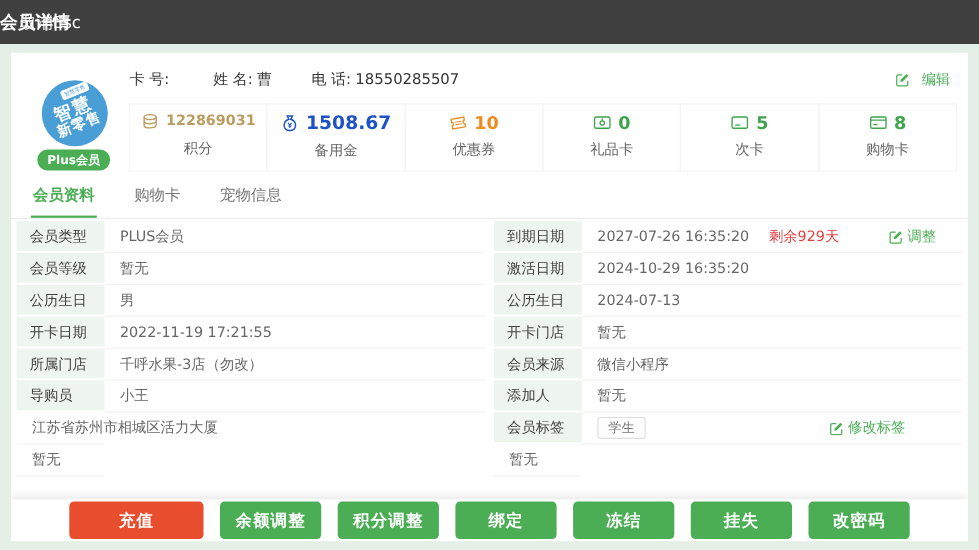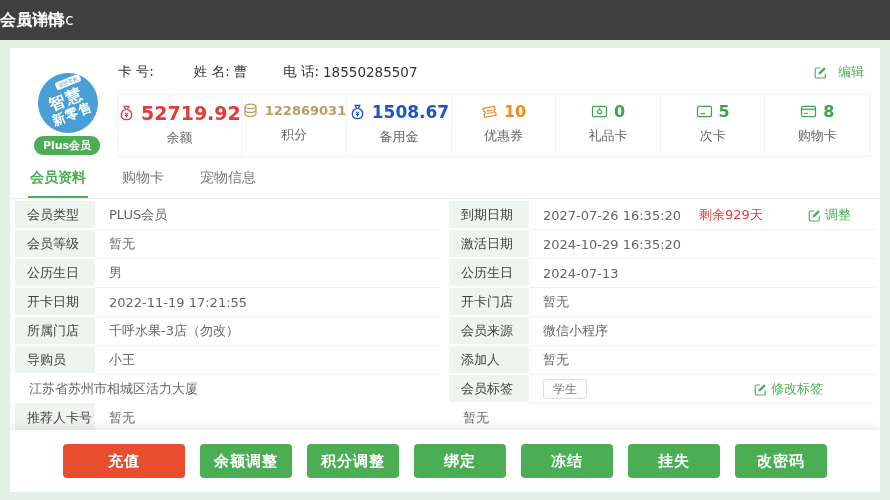--- a/index.html
+++ b/index.html
@@ -69,21 +69,21 @@
   .p-value { font-size:13px; color:#666; display:flex; align-items:center;
     padding-left:14px; border-bottom:1px solid #f2f2f2; white-space:nowrap; }
   .p-highlight { color:#e23c3c; margin-left:18px; }
   .p-link { color:#4bae55; display:flex; align-items:center; gap:4px; cursor:pointer; }
   .p-link.inline { margin-left:45px; }
   .p-link.right { margin-left:auto; margin-right:52px; }
   .p-tag { border:1px solid #ddd; background:#fdfdfd; color:#777; font-size:12px;
     border-radius:3px; padding:1px 9px; line-height:16px; }
 
   
-  .footer { position:absolute; left:0; right:0; bottom:0; height:62px; background:#fff;
+  .footer { position:absolute; left:0; right:0; bottom:0; height:38px; background:#fff;
     box-shadow:0 -3px 8px rgba(0,0,0,0.09); display:flex; align-items:center;
     justify-content:center; gap:15px; }
   .f-btn { height:34px; border:none; border-radius:4px; color:#fff; font-size:15px;
     font-weight:bold; letter-spacing:1px; cursor:pointer; font-family:inherit; }
   .f-btn.primary { width:122px; background:#e84e2d; }
   .f-btn.default { width:92px; background:#4bae55; }
 </style>
 </head>
 <body>
 
@@ -128,29 +128,20 @@
               </svg>
             </span>
           <span>编辑</span>
         </span>
       </div>
 
       <div class="stats" id="stats">
           <div class="stat-cell"><div class="stat-val-row">
               <span>
                 <svg viewBox="0 0 18 18" width="17" height="17" style="display:block">
-                  <path d="M6.5 1.5h5l-1.6 3.2c2.9 1 4.6 3.3 4.6 5.8 0 3.1-2.4 5-5.5 5s-5.5-1.9-5.5-5c0-2.5 1.7-4.8 4.6-5.8L6.5 1.5z" fill="none" stroke="#e23c3c" stroke-width="1.4"></path>
-                  <path d="M7.2 8.2L9 10.2l1.8-2M9 10.2v3M7.4 11.2h3.2" fill="none" stroke="#e23c3c" stroke-width="1.1"></path>
-                </svg>
-              </span>
-              <span class="stat-value" style="color: rgb(226, 60, 60); font-size: 19px;">52719.92</span>
-            </div><div class="stat-label">余额</div></div>
-          <div class="stat-cell"><div class="stat-val-row">
-              <span>
-                <svg viewBox="0 0 18 18" width="17" height="17" style="display:block">
                   <ellipse cx="9" cy="4.7" rx="5.8" ry="2.4" fill="none" stroke="#bb9c60" stroke-width="1.3"></ellipse>
                   <path d="M3.2 4.7v4c0 1.3 2.6 2.4 5.8 2.4s5.8-1.1 5.8-2.4v-4" fill="none" stroke="#bb9c60" stroke-width="1.3"></path>
                   <path d="M3.2 8.7v4c0 1.3 2.6 2.4 5.8 2.4s5.8-1.1 5.8-2.4v-4" fill="none" stroke="#bb9c60" stroke-width="1.3"></path>
                 </svg>
               </span>
               <span class="stat-value" style="color: rgb(187, 156, 96); font-size: 13px;">122869031</span>
             </div><div class="stat-label">积分</div></div>
           <div class="stat-cell"><div class="stat-val-row">
               <span>
                 <svg viewBox="0 0 18 18" width="17" height="17" style="display:block">
@@ -245,21 +236,20 @@
           <div class="p-value">
             <span>小王</span>
           </div>
         </div>
         <div class="p-row">
           <div class="p-value">
             <span>江苏省苏州市相城区活力大厦</span>
           </div>
         </div>
         <div class="p-row">
-          <div class="p-label">推荐人卡号</div>
           <div class="p-value">
             <span>暂无</span>
           </div>
         </div>
       </div>
     <div id="profile-right">
         <div class="p-row">
           <div class="p-label">到期日期</div>
           <div class="p-value">
             <span>2027-07-26 16:35:20</span>

